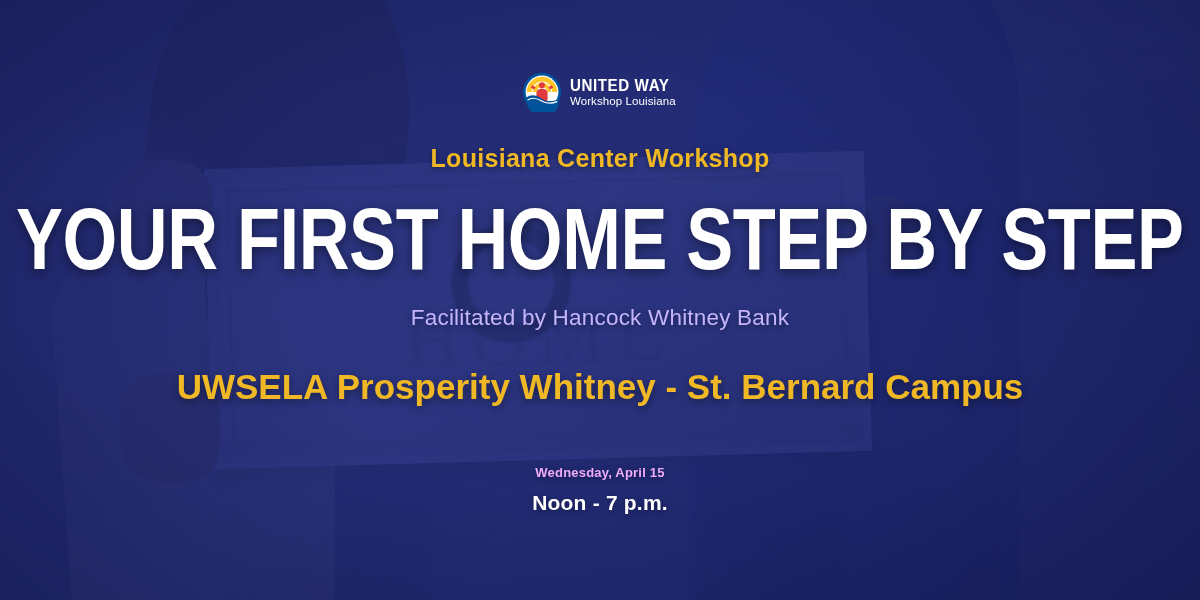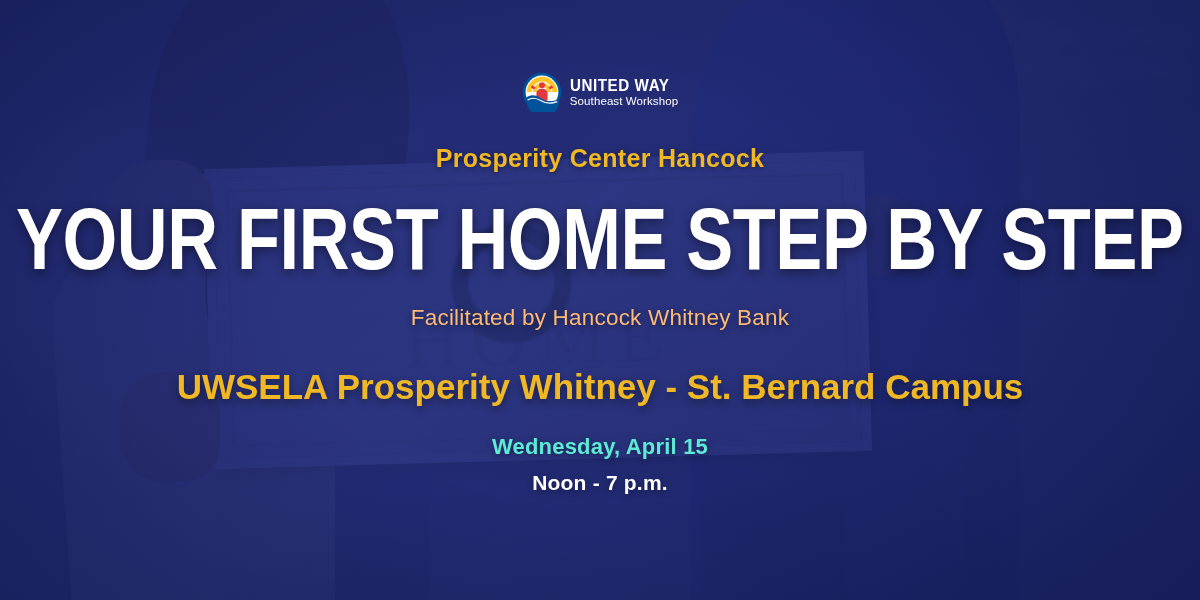--- a/index.html
+++ b/index.html
@@ -210,41 +210,41 @@
     transform:scaleX(.80);
     white-space:nowrap;
     text-shadow:0 3px 12px rgba(0,0,0,.45);
   }
 
   
   .facilitator {
     margin-top:22px;
     font-size:22.5px;
     font-weight:normal;
-    color:#fdba74;
+    color:#c4b5fd;
     letter-spacing:.2px;
     text-shadow:0 2px 6px rgba(0,0,0,.35);
   }
 
   
   .venue {
     margin-top:36px;
     font-size:35px;
     font-weight:bold;
     color:#efb824;
     letter-spacing:0px;
     text-shadow:0 3px 9px rgba(0,0,0,.40);
   }
 
   
   .date {
-    margin-top:27px;
-    font-size:22px;
-    font-weight:bold;
-    color:#5eead4;
+    margin-top:58px;
+    font-size:13px;
+    font-weight:bold;
+    color:#f0abfc;
     letter-spacing:.2px;
     text-shadow:0 2px 6px rgba(0,0,0,.35);
   }
   .time {
     margin-top:11px;
     font-size:21px;
     font-weight:bold;
     color:#ffffff;
     letter-spacing:.2px;
     text-shadow:0 2px 6px rgba(0,0,0,.35);
@@ -299,25 +299,25 @@
         <path d="M50 27 A23 23 0 0 1 73 50 L63 50 A13 13 0 0 0 50 37 A13 13 0 0 0 37 50 L27 50 A23 23 0 0 1 50 27 Z" fill="#ffc629"></path>
         <circle cx="50" cy="33" r="7.5" fill="#e03a3e"></circle>
         <path d="M50 42 c-9 0 -14 5 -14 12 l0 14 c0 4 3 6 6 6 l16 0 c3 0 6 -2 6 -6 l0 -14 c0 -7 -5 -12 -14 -12 Z" fill="#e03a3e"></path>
         <path d="M30 44 l-8 -5 3 -6 9 5 Z" fill="#e03a3e"></path>
         <path d="M70 44 l8 -5 -3 -6 -9 5 Z" fill="#e03a3e"></path>
         <path d="M8 66 C22 54 36 58 48 66 C58 73 72 76 92 68 L92 84 A42 42 0 0 1 12 80 Z" fill="#00539b"></path>
         <path d="M14 70 C26 62 38 66 48 72 C58 78 72 80 88 74" fill="none" stroke="#ffffff" stroke-width="3"></path>
       </svg>
       <div class="logo-words">
         <div class="logo-title">UNITED WAY</div>
-        <div class="logo-sub">Southeast Workshop</div>
+        <div class="logo-sub">Workshop Louisiana</div>
       </div>
     </div>
 
-    <div class="eyebrow">Prosperity Center Hancock</div>
+    <div class="eyebrow">Louisiana Center Workshop</div>
 
     <h1 class="headline">YOUR FIRST HOME STEP BY STEP</h1>
 
     <div class="facilitator">Facilitated by Hancock Whitney Bank</div>
 
     <div class="venue">UWSELA Prosperity Whitney - St. Bernard Campus</div>
 
     <div class="date">Wednesday, April 15</div>
     <div class="time">Noon - 7 p.m.</div>
 

